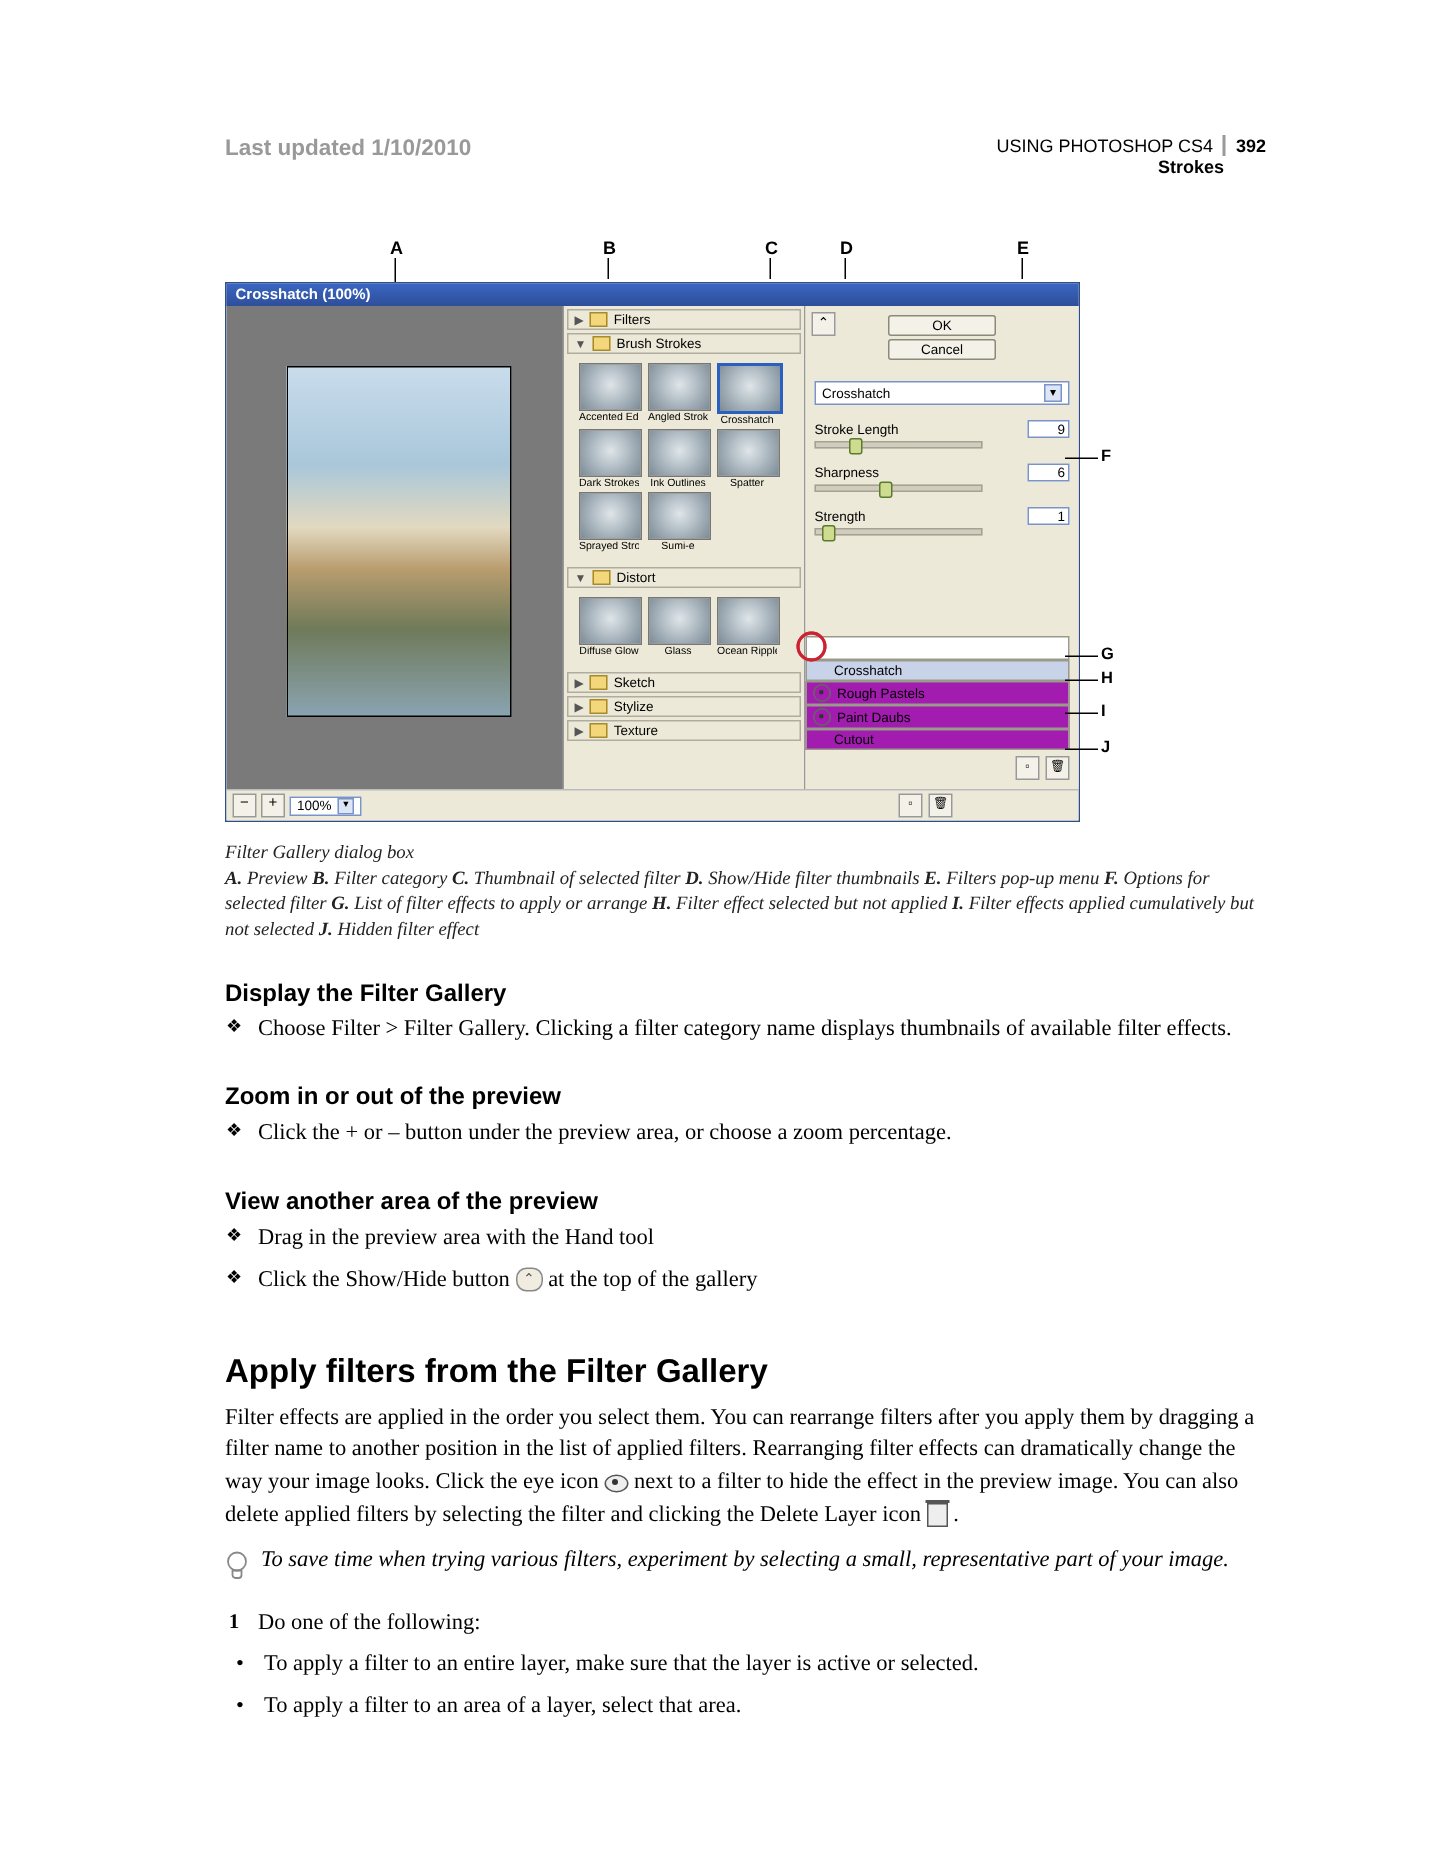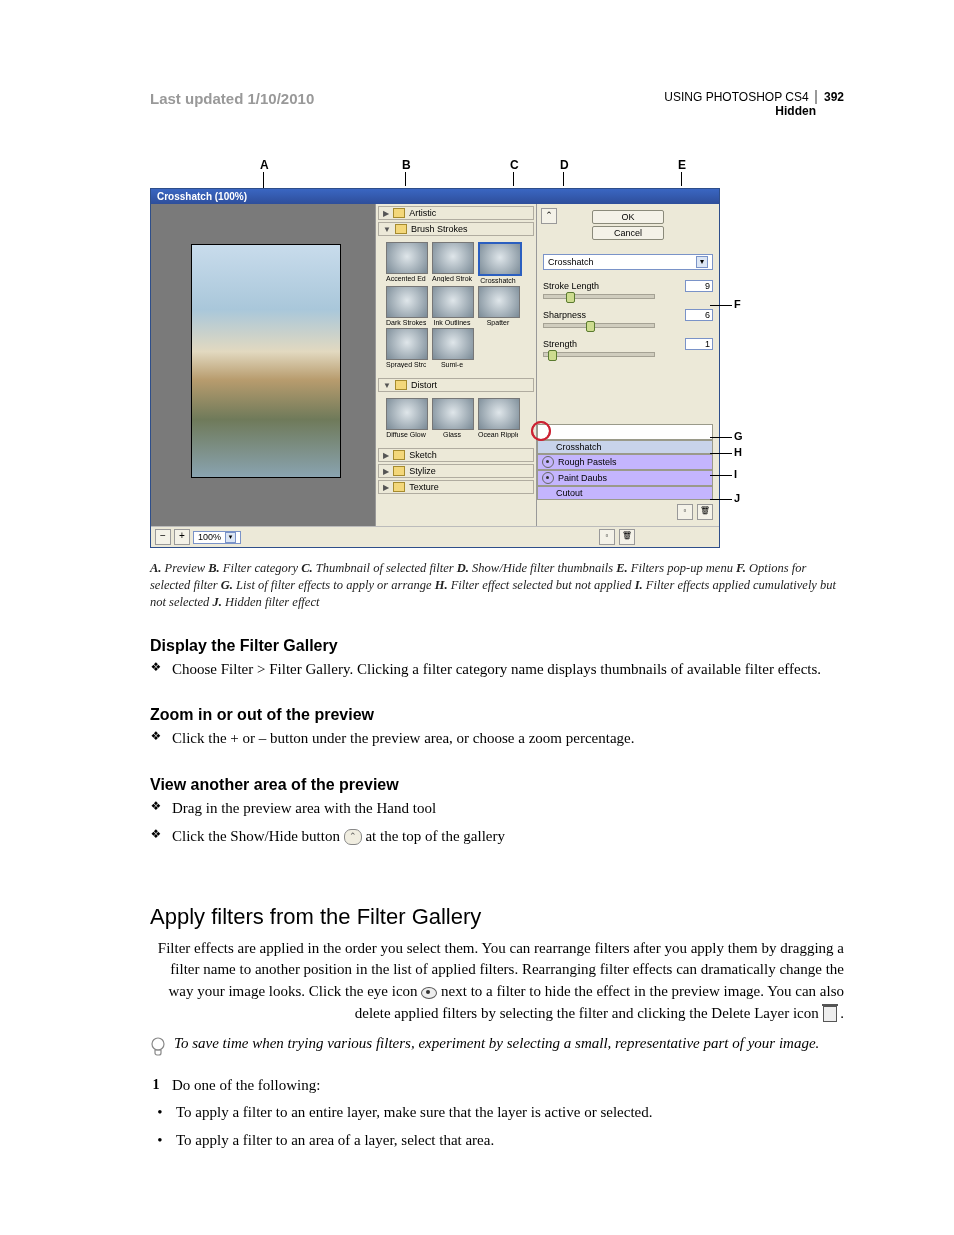--- a/index.html
+++ b/index.html
@@ -168,21 +168,21 @@
 
   .stack-area {
     position:absolute;
     left:0;right:6px;bottom:26px;
   }
   .stack-item {
     border:1px solid #9a9a8a;
     margin:0 0 0 0;
     padding:1px 4px;
     font-size:9px;
-    background:#c4b5fd;
+    background:#a21caf;
     display:flex;align-items:center;gap:4px;
   }
   .stack-item.sel { background:#c8d3ea; }
   .stack-blank { height:14px;border:1px solid #9a9a8a;background:#fff; }
   .eye { width:10px;height:10px;border:1px solid #666;border-radius:50%;display:inline-block;position:relative; }
   .eye.on::after{content:"";position:absolute;left:3px;top:3px;width:3px;height:3px;background:#333;border-radius:50%;}
   .ring { position:absolute; width:16px;height:16px;border:2px solid #c23; border-radius:50%; }
 
   .statusbar {
     background:#ece9d8;
@@ -211,29 +211,28 @@
   .caption .k { font-weight:bold; }
 
   h3.sub {
     font-family:Liberation Sans, sans-serif;
     font-weight:bold;
     font-size:16px;
     margin:26px 0 4px 0;
   }
   h2.sec {
     font-family:"Myriad Pro","Segoe UI",Arial,sans-serif;
-    font-weight:normal;
+    font-weight:bold;
     font-size:22px;
-    margin:56px 0 8px 0;
+    margin:36px 0 8px 0;
   }
   .body-p {
     font-size:15px;
     line-height:1.45;
     margin:0 0 8px 0;
-    text-align:right;
   }
   .bul {
     display:flex;
     gap:10px;
     margin:2px 0 6px 0;
     font-size:15px;
     line-height:1.45;
   }
   .bul .m { width:12px; text-align:center; }
   .diam { font-size:12px; }
@@ -279,21 +278,21 @@
 
 <div class="page">
 
   <div class="header-row">
     <div class="updated">Last updated 1/10/2010</div>
     <div class="hdr-right">
       <div>
         <span class="hdr-doc">USING PHOTOSHOP CS4</span>
         <span class="hdr-page">392</span>
       </div>
-      <div class="hdr-section">Hidden</div>
+      <div class="hdr-section">Strokes</div>
     </div>
   </div>
 
   <div class="shot-wrap">
     <div class="shot-labels">
       <span style="left:110px">A</span>
       <span style="left:252px">B</span>
       <span style="left:360px">C</span>
       <span style="left:410px">D</span>
       <span style="left:528px">E</span>
@@ -309,21 +308,21 @@
       <div class="dlg-body">
 
         <div class="pv-col">
           <div class="pv-img"></div>
         </div>
 
         <div class="cat-col">
           <div class="cat-head">
               <span class="tri">▶</span>
               <span class="fld"></span>
-              <span>Artistic</span>
+              <span>Filters</span>
             </div>
           <div class="cat-head">
               <span class="tri">▼</span>
               <span class="fld"></span>
               <span>Brush Strokes</span>
             </div>
           <div class="thumbs">
             <div class="trow">
               <div class="th">
                   <div class="sw"></div>
@@ -480,20 +479,21 @@
     <div class="side-line" style="left:560px;top:279px;width:22px"></div>
     <span class="side-lbl" style="left:584px;top:288px">H</span>
     <div class="side-line" style="left:560px;top:295px;width:22px"></div>
     <span class="side-lbl" style="left:584px;top:310px">I</span>
     <div class="side-line" style="left:560px;top:317px;width:22px"></div>
     <span class="side-lbl" style="left:584px;top:334px">J</span>
     <div class="side-line" style="left:560px;top:341px;width:22px"></div>
   </div>
 
   <div class="caption">
+    <div>Filter Gallery dialog box</div>
     <div id="caption-items"><span><span class="k">A. </span><span>Preview  </span></span><span><span class="k">B. </span><span>Filter category  </span></span><span><span class="k">C. </span><span>Thumbnail of selected filter  </span></span><span><span class="k">D. </span><span>Show/Hide filter thumbnails  </span></span><span><span class="k">E. </span><span>Filters pop-up menu  </span></span><span><span class="k">F. </span><span>Options for selected filter  </span></span><span><span class="k">G. </span><span>List of filter effects to apply or arrange  </span></span><span><span class="k">H. </span><span>Filter effect selected but not applied  </span></span><span><span class="k">I. </span><span>Filter effects applied cumulatively but not selected  </span></span><span><span class="k">J. </span><span>Hidden filter effect  </span></span></div>
   </div>
 
   <h3 class="sub">Display the Filter Gallery</h3>
   <div class="bul">
       <span class="m diam">❖</span>
       <span>Choose Filter &gt; Filter Gallery. Clicking a filter category name displays thumbnails of available filter effects.</span>
     </div>
 
   <h3 class="sub">Zoom in or out of the preview</h3>

